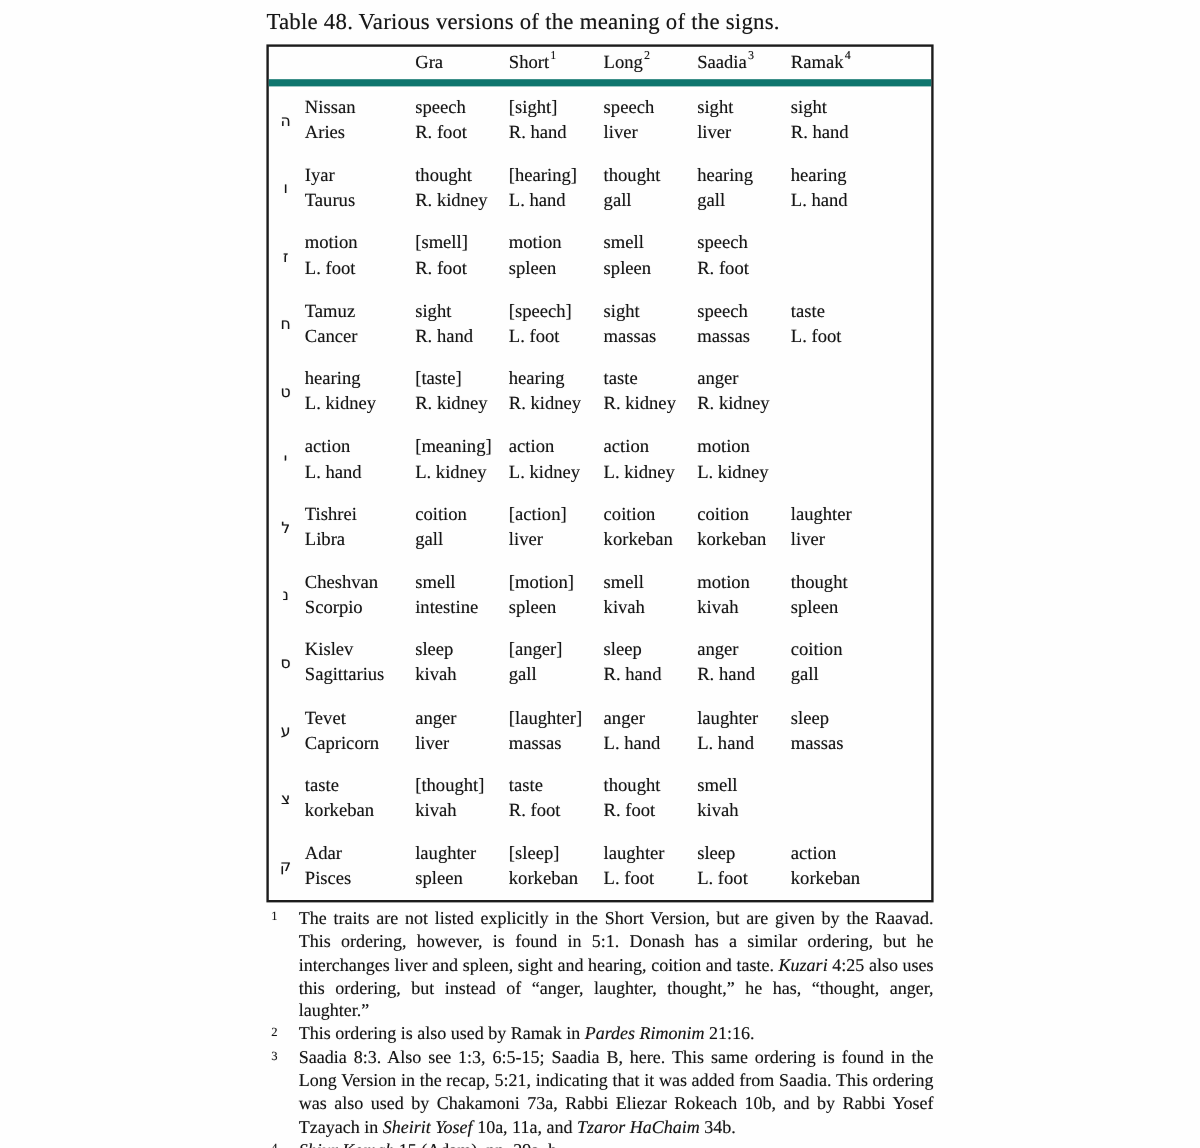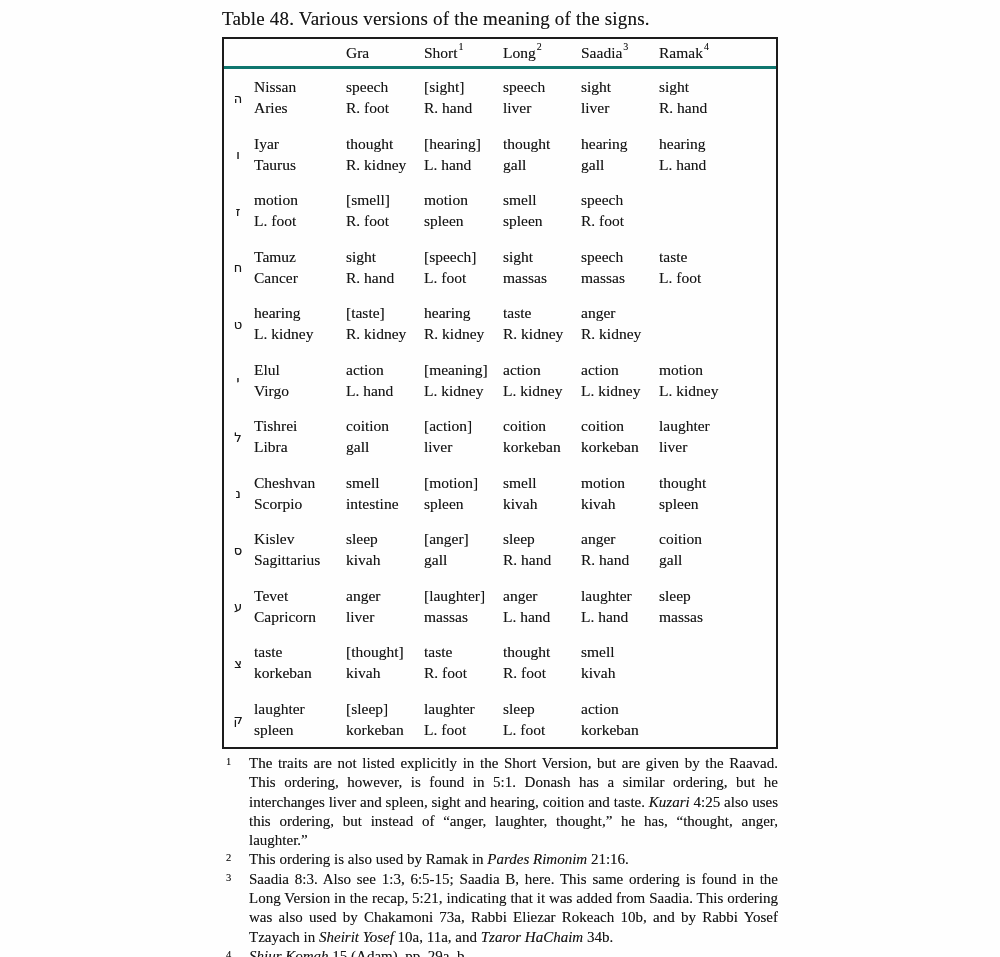--- a/index.html
+++ b/index.html
@@ -37,21 +37,21 @@
     border: 2px solid #1c1c1c;
     background: #fefefe;
   }
   .grid-row {
     display: grid;
     grid-template-columns: 28px 92px 78px 79px 78px 78px 1fr;
     align-items: center;
   }
   .thead {
     height: 27px;
-    border-bottom: 3px solid #0f766e;
+    border-bottom: 6px solid #0f766e;
     font-size: 15.5px;
   }
   .head-cell { padding-left: 2px; }
   .head-cell sup {
     font-size: 10px;
     line-height: 0;
     position: relative;
     top: -1px;
     left: 1px;
   }
@@ -239,24 +239,20 @@
               <div>R. kidney</div>
             </div>
             <div class="cell stack inky">
               <div>anger</div>
               <div>R. kidney</div>
             </div>
           </div>
           <div class="t-row grid-row">
             <div class="cell letter-cell inky">י</div>
             <div class="cell stack inky">
-              <div>Elul</div>
-              <div>Virgo</div>
-            </div>
-            <div class="cell stack inky">
               <div>action</div>
               <div>L. hand</div>
             </div>
             <div class="cell stack inky">
               <div>[meaning]</div>
               <div>L. kidney</div>
             </div>
             <div class="cell stack inky">
               <div>action</div>
               <div>L. kidney</div>
@@ -396,20 +392,24 @@
               <div>thought</div>
               <div>R. foot</div>
             </div>
             <div class="cell stack inky">
               <div>smell</div>
               <div>kivah</div>
             </div>
           </div>
           <div class="t-row grid-row">
             <div class="cell letter-cell inky">ק</div>
+            <div class="cell stack inky">
+              <div>Adar</div>
+              <div>Pisces</div>
+            </div>
             <div class="cell stack inky">
               <div>laughter</div>
               <div>spleen</div>
             </div>
             <div class="cell stack inky">
               <div>[sleep]</div>
               <div>korkeban</div>
             </div>
             <div class="cell stack inky">
               <div>laughter</div>

